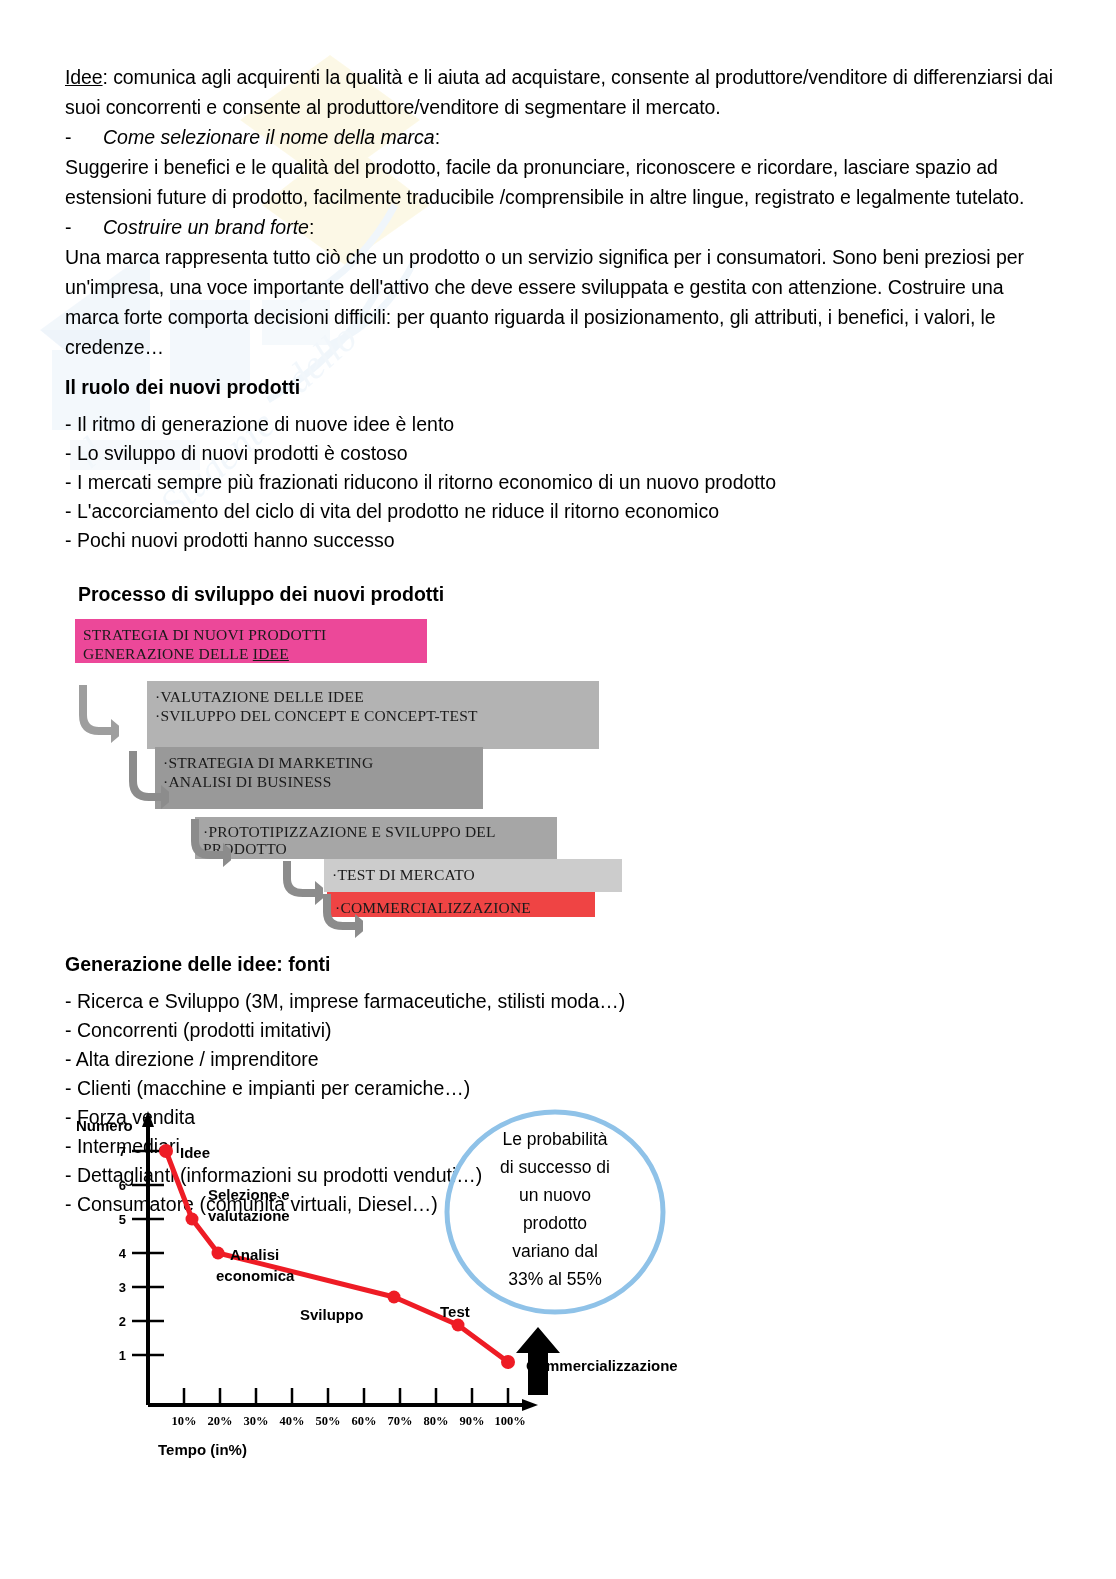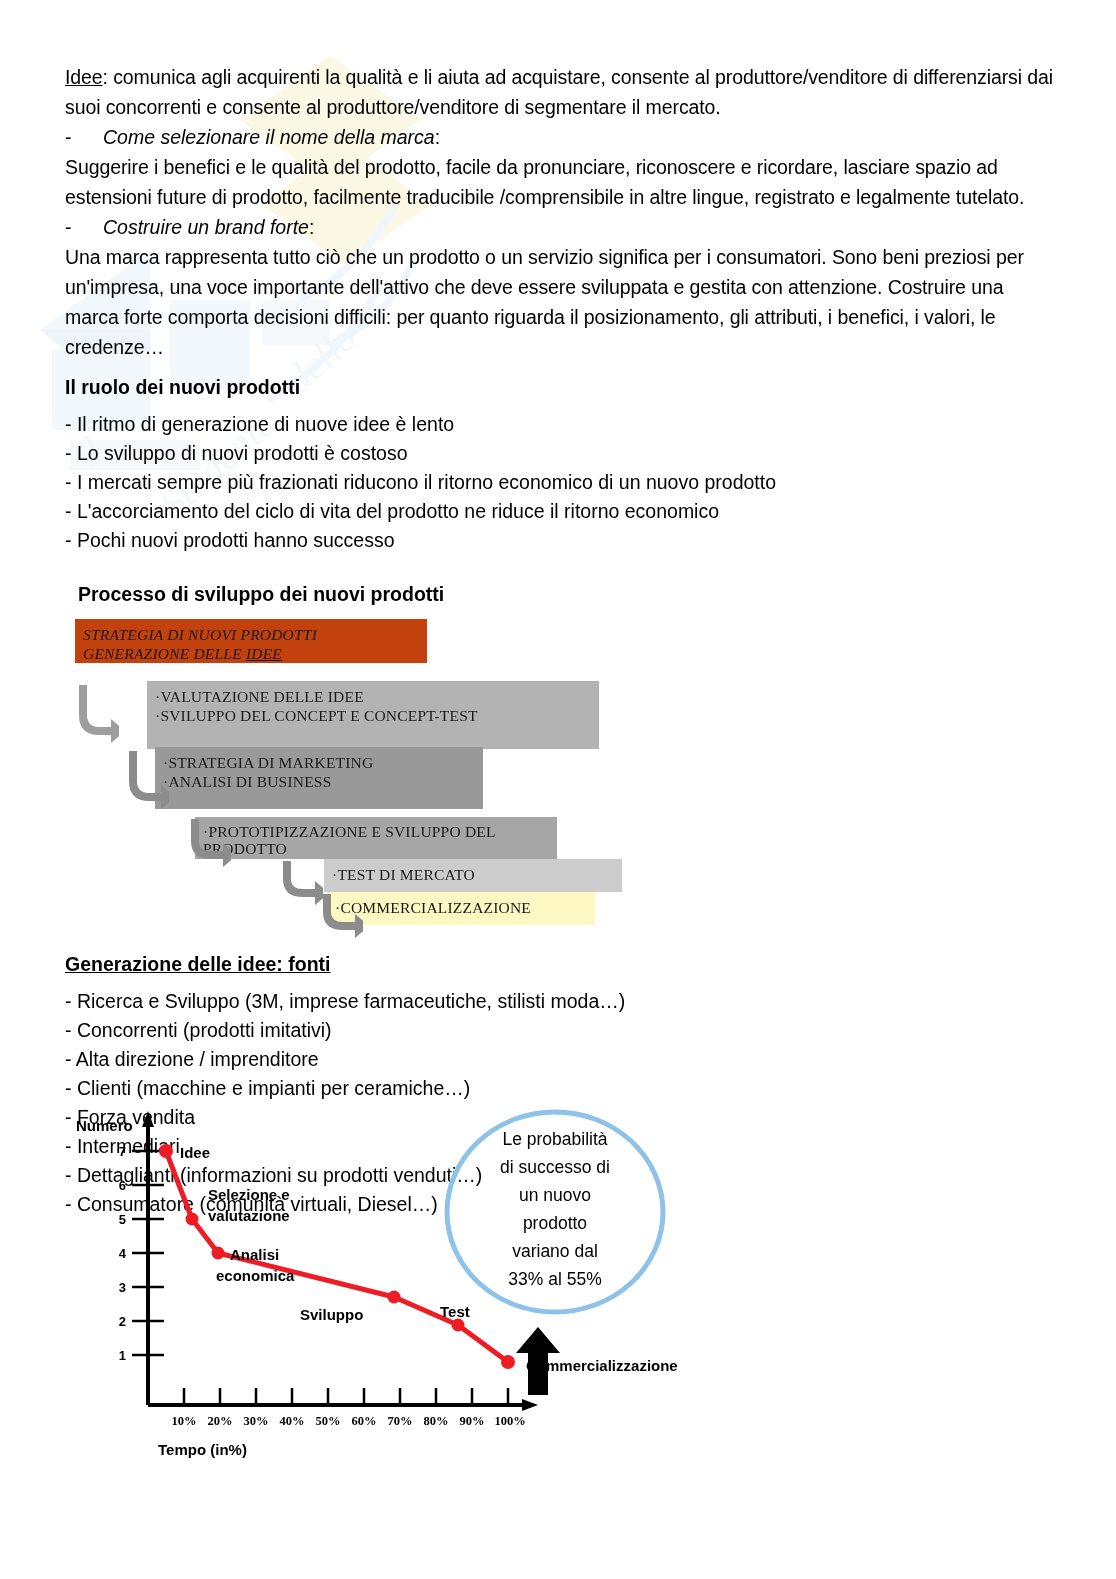--- a/index.html
+++ b/index.html
@@ -183,21 +183,21 @@
       <li>- Lo sviluppo di nuovi prodotti è costoso</li>
       <li>- I mercati sempre più frazionati riducono il ritorno economico di un nuovo prodotto</li>
       <li>- L'accorciamento del ciclo di vita del prodotto ne riduce il ritorno economico</li>
       <li>- Pochi nuovi prodotti hanno successo</li>
     </ul>
 
     <h3 class="sec" style="margin-top:26px;margin-left:13px;">Processo di sviluppo dei nuovi prodotti</h3>
 
     <div class="process">
 
-      <div class="pbar" style="left:10px; top:0px; width:352px; height:44px; background:#c2410c;font-style:italic;">
+      <div class="pbar" style="left:10px; top:0px; width:352px; height:44px; background:#ec4899;">
         <span class="line">STRATEGIA DI NUOVI PRODOTTI</span>
         <span class="line">GENERAZIONE DELLE <span class="u">IDEE</span></span>
       </div>
 
       <svg class="elbow" style="left:8px; top:62px;" width="46" height="62" viewBox="0 0 46 62">
         <path d="M6,4 q0,0 0,0 L6,34 q0,12 12,12 L30,46 L30,38 L44,50 L30,62 L30,54 L18,54 Q-2,54 -2,34 L-2,4 Z" transform="translate(8,0)" fill="#9e9e9e"></path>
       </svg>
 
       <div class="pbar" style="left:40px; top:62px; width:452px; height:68px; background:#b3b3b3;margin-left:42px;">
         <span class="line">·<span>VALUTAZIONE DELLE IDEE</span></span>
@@ -227,27 +227,27 @@
       </svg>
 
       <div class="pbar" style="left:222px; top:240px; width:298px; height:33px; background:#cccccc;margin-left:37px;">
         <span class="line">·<span>TEST DI MERCATO</span></span>
       </div>
 
       <svg class="elbow" style="left:252px; top:271px;" width="46" height="48" viewBox="0 0 46 48">
         <path d="M6,4 L6,22 q0,10 12,10 L30,32 L30,24 L44,36 L30,48 L30,40 L18,40 Q-2,40 -2,22 L-2,4 Z" transform="translate(8,0)" fill="#8c8c8c"></path>
       </svg>
 
-      <div class="pbar" style="left:262px; top:273px; width:268px; height:33px; background:#fef9c3;">
+      <div class="pbar" style="left:262px; top:273px; width:268px; height:25px; background:#ef4444;">
         <span class="line">·<span>COMMERCIALIZZAZIONE</span></span>
       </div>
 
     </div>
 
-    <h3 class="sec" style="margin-top:22px;text-decoration:underline;">Generazione delle idee: fonti</h3>
+    <h3 class="sec" style="margin-top:22px;">Generazione delle idee: fonti</h3>
 
     <ul class="dashlist">
       <li>- Ricerca e Sviluppo (3M, imprese farmaceutiche, stilisti moda…)</li>
       <li>- Concorrenti (prodotti imitativi)</li>
       <li>- Alta direzione / imprenditore</li>
       <li>- Clienti (macchine e impianti per ceramiche…)</li>
       <li>- Forza vendita</li>
       <li>- Intermediari</li>
       <li>- Dettaglianti (informazioni su prodotti venduti…)</li>
       <li>- Consumatore (comunità virtuali, Diesel…)</li>

